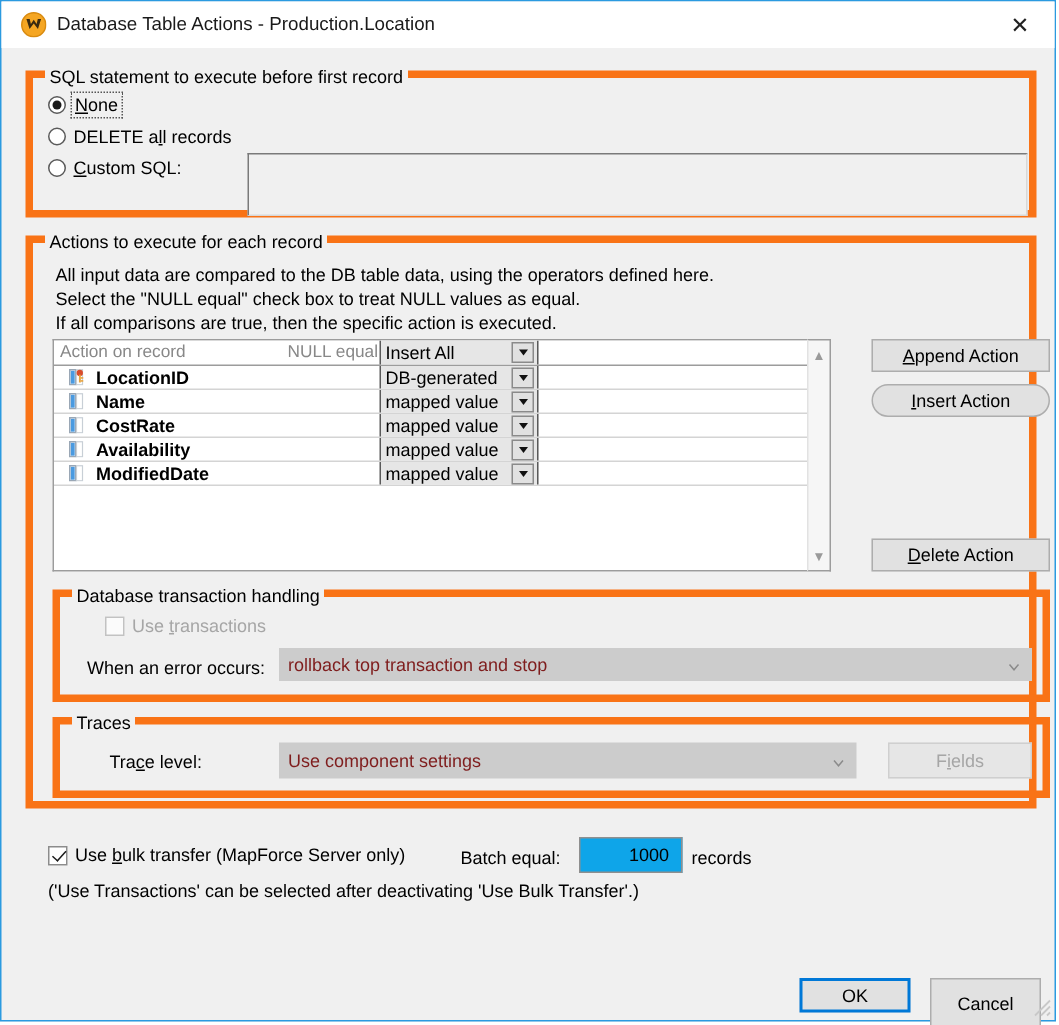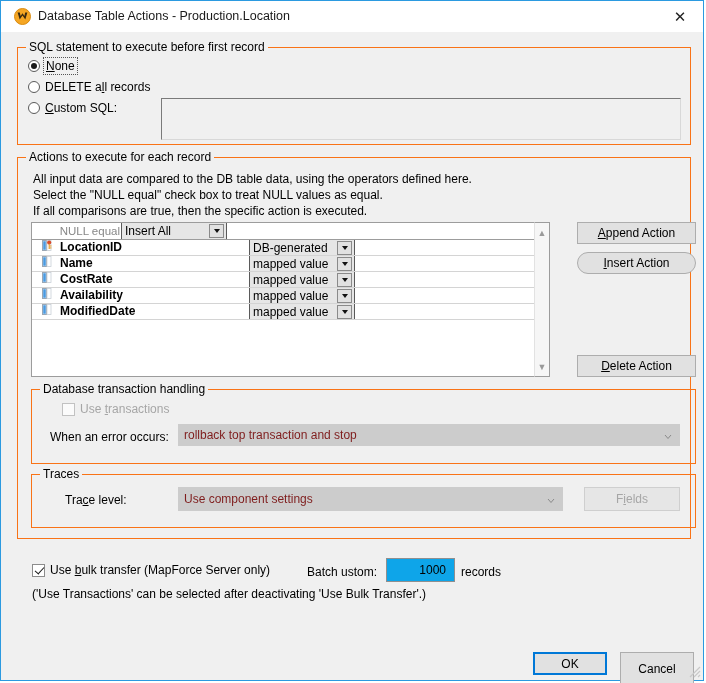--- a/index.html
+++ b/index.html
@@ -40,21 +40,21 @@
     position: absolute; right: 6px; top: 4px;
     width: 34px; height: 24px;
     display: flex; align-items: center; justify-content: center;
     color: #222;
     font-size: 15px;
     cursor: default;
   }
   
   .groupbox {
     position: absolute;
-    border: 1px solid #f97316;
+    border: 5px solid #f97316;
     box-sizing: border-box;
   }
   .group-title {
     position: absolute;
     top: -8px; left: 8px;
     background: #f0f0f0;
     padding: 0 3px;
     font-size: 12px;
     color: #000;
     white-space: nowrap;
@@ -194,21 +194,21 @@
   }
   .hc-rest { flex: 1; }
   .grid-row {
     display: flex;
     height: 16px;
     border-bottom: 1px solid #d4d4d4;
     box-sizing: border-box;
   }
   .gc-name {
     width: 218px;
-    display: flex; 
+    display: flex; align-items: center;
     padding-left: 10px;
     box-sizing: border-box;
     border-right: 1px solid #5a5a5a;
     font-weight: bold;
     font-size: 12px;
   }
   .gc-combo {
     width: 105px;
     background: #e6e6e6;
     border-right: 1px solid #5a5a5a;
@@ -303,20 +303,21 @@
   <div class="groupbox" style="left:16px; top:156px; width:674px; height:382px;">
     <div class="group-title">Actions to execute for each record</div>
 
     <div class="label" style="left:15px; top:14px;">All input data are compared to the DB table data, using the operators defined here.</div>
     <div class="label" style="left:15px; top:30px;">Select the "NULL equal" check box to treat NULL values as equal.</div>
     <div class="label" style="left:15px; top:46px;">If all comparisons are true, then the specific action is executed.</div>
 
     <div class="grid" style="left:13px; top:64px; width:503px; height:155px;">
 
       <div class="grid-header">
+        <div class="hc-action">Action on record</div>
         <div class="hc-null">NULL equal</div>
         <div class="hc-combo">
           <span>Insert All</span>
           <span class="dd-btn">
               <i class="tri"></i>
             </span>
         </div>
         <div class="hc-rest"></div>
       </div>
 
@@ -464,21 +465,21 @@
         <span>F<u>i</u>elds</span>
       </div>
     </div>
   </div>
 
   <div class="radio-row" style="left:31px; top:562px;">
     <span class="cb checked"></span>
     <span class="radio-label">Use <u>b</u>ulk transfer (MapForce Server only)</span>
   </div>
 
-  <div class="label" style="left:306px; top:564px;">Batch ustom:</div>
+  <div class="label" style="left:306px; top:564px;">Batch equal:</div>
 
   <div class="num-input" style="left:385px; top:557px; width:69px; height:24px;">
     <span>1000</span>
   </div>
 
   <div class="label" style="left:460px; top:564px;">records</div>
 
   <div class="hint" style="left:31px; top:586px;">('Use Transactions' can be selected after deactivating 'Use Bulk Transfer'.)</div>
 
   <div class="btn default" style="left:532px; top:651px; width:74px; height:23px;">

